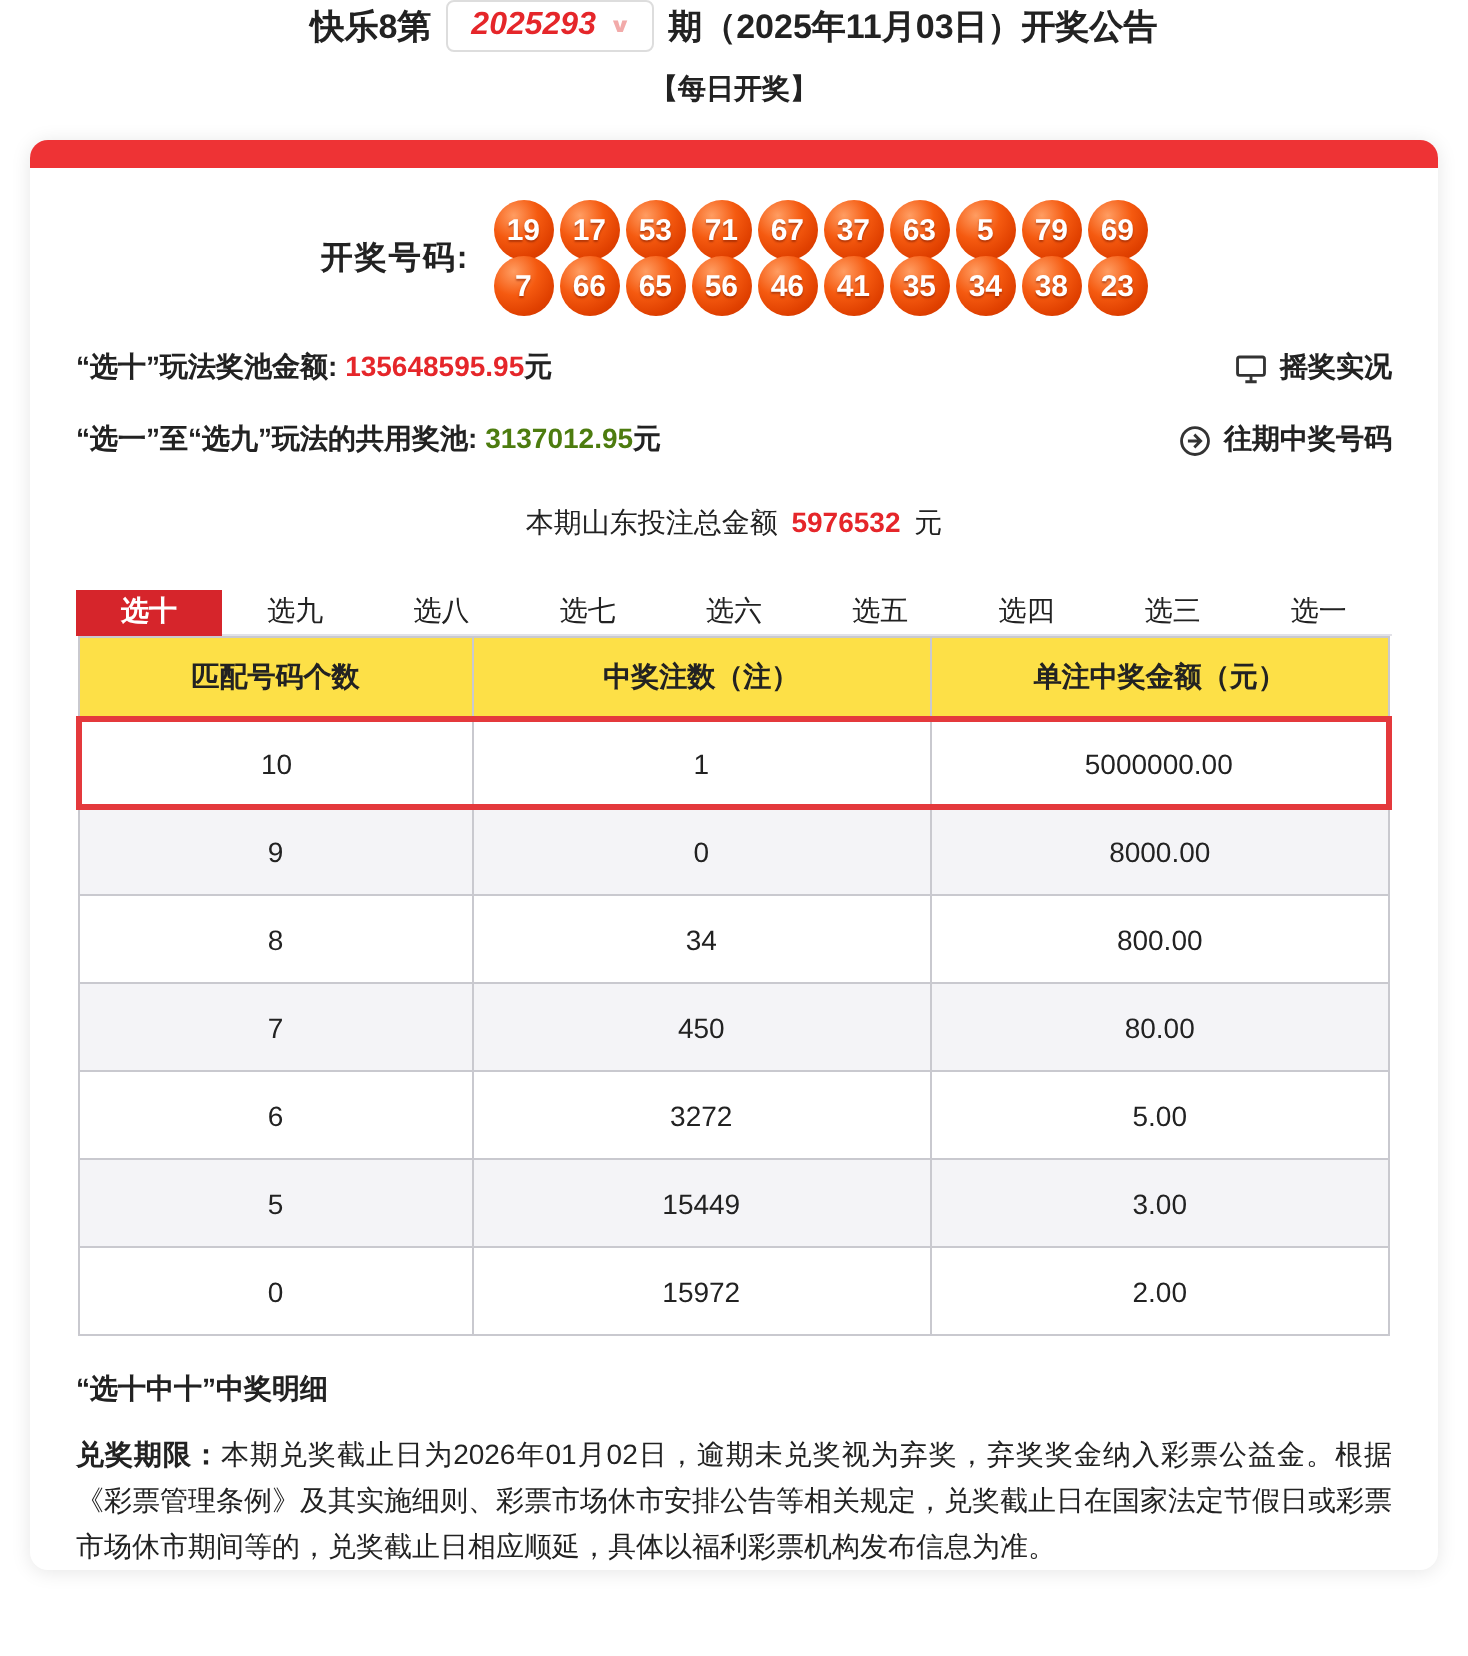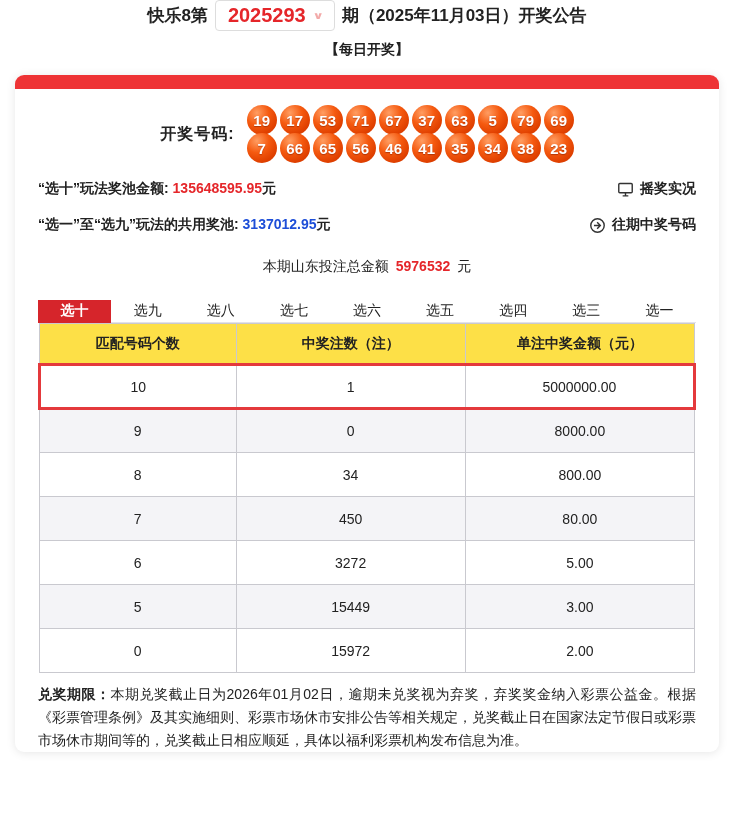--- a/index.html
+++ b/index.html
@@ -13,21 +13,21 @@
   .top-header { padding-top: 0; }
   .title-line {
     display: flex; justify-content: center; align-items: center; gap: 7px;
     font-size: 17px; font-weight: bold; color: #222;
   }
   .issue-select {
     display: inline-flex; align-items: center; gap: 8px;
     border: 1px solid #ddd; border-radius: 4px; background: #fff;
     padding: 3px 12px; cursor: pointer;
   }
-  .issue-num { color: #e5262a; font-weight: bold; font-size: 20px; }
+  .issue-num { color: #e5262a; font-weight: bold; font-size: 16px; font-style: italic; }
   .chevron { color: #f2aaa9; font-size: 10px; transform: scaleX(1.4); }
   .subtitle { text-align: center; font-size: 14px; font-weight: bold; margin-top: 10px; color: #222; }
 
   
   .card {
     margin: 16px 15px 0; border-radius: 9px;
     box-shadow: 0 1px 10px rgba(0,0,0,.10);
     background: #fff;
   }
   .card-top-bar { height: 14px; border-radius: 9px 9px 0 0; }
@@ -142,21 +142,21 @@
               <path d="M8 21h8M12 17v4" stroke="#333" stroke-width="2" fill="none"></path>
             </svg>
         </span>
         <span>摇奖实况</span>
       </div>
     </div>
 
     <div class="pool-row">
       <div>
         <span class="pool-label">“选一”至“选九”玩法的共用奖池:</span>
-        <span class="pool-value red-val" style="color: #1d4ed8;">3137012.95</span><span class="pool-unit">元</span>
+        <span class="pool-value red-val" style="color: #4d7c0f;">3137012.95</span><span class="pool-unit">元</span>
       </div>
       <div class="pool-link">
         <span>
           <svg width="17" height="17" viewBox="0 0 24 24">
               <circle cx="12" cy="12" r="9.5" fill="none" stroke="#333" stroke-width="2"></circle>
               <path d="M7 12h8.5M11.5 7.5L16 12l-4.5 4.5" stroke="#333" stroke-width="2" fill="none"></path>
             </svg>
         </span>
         <span>往期中奖号码</span>
       </div>
@@ -225,18 +225,19 @@
             <td>3.00</td>
           </tr>
           <tr class="">
             <td>0</td>
             <td>15972</td>
             <td>2.00</td>
           </tr>
         </tbody>
     </table>
 
+    <div class="detail-title">“选十中十”中奖明细</div>
 
     <p class="deadline"><b>兑奖期限：</b><span>本期兑奖截止日为2026年01月02日，逾期未兑奖视为弃奖，弃奖奖金纳入彩票公益金。根据《彩票管理条例》及其实施细则、彩票市场休市安排公告等相关规定，兑奖截止日在国家法定节假日或彩票市场休市期间等的，兑奖截止日相应顺延，具体以福利彩票机构发布信息为准。</span></p>
 
   </div>
 
 </div>
 
 </body></html>

